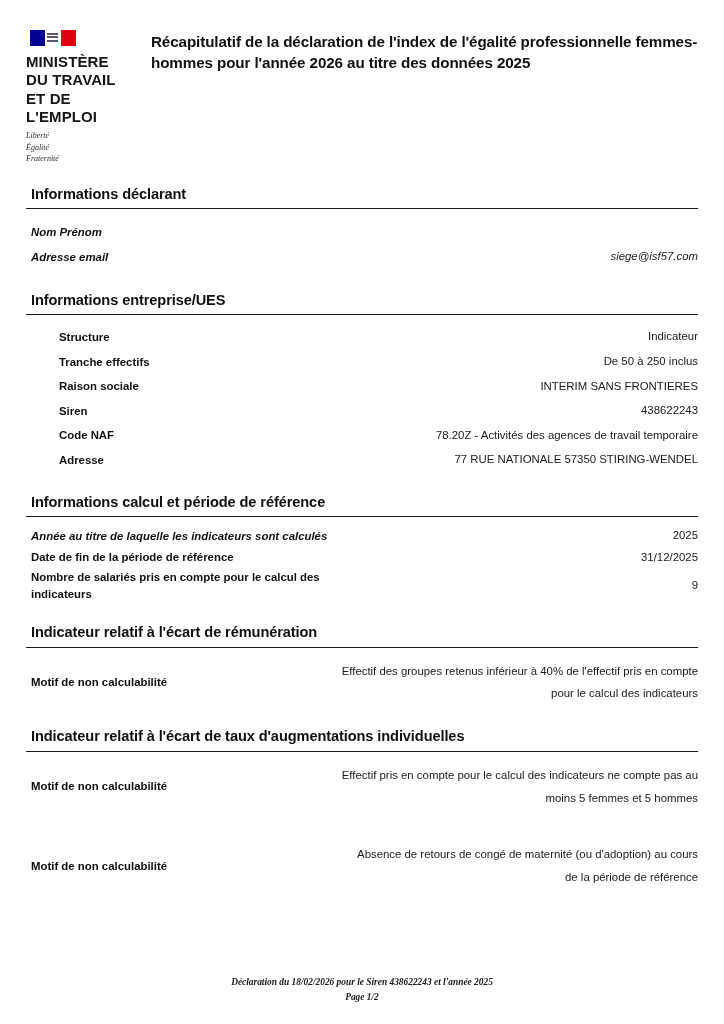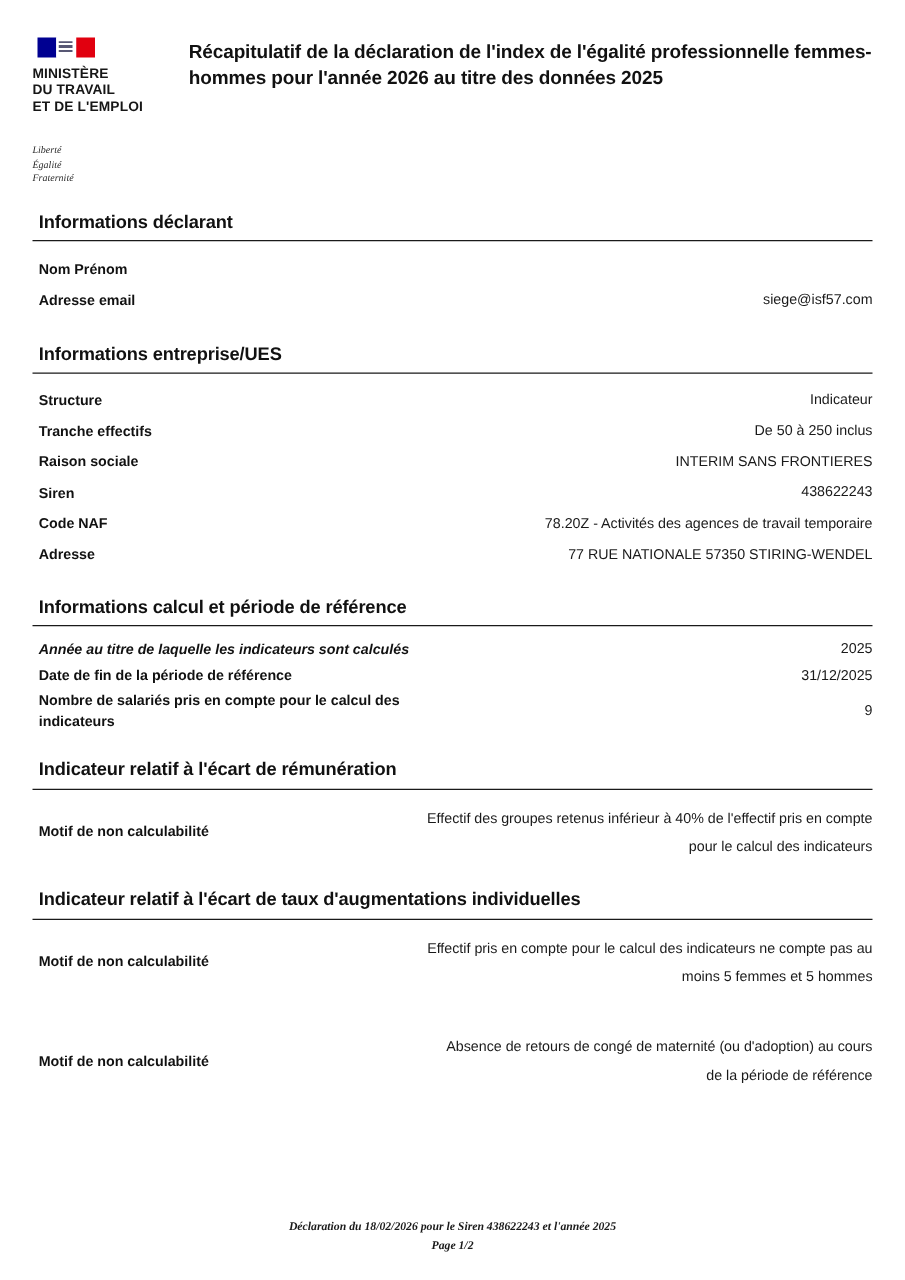--- a/index.html
+++ b/index.html
@@ -55,26 +55,26 @@
     position: absolute;
     left: 10%;
     top: 18%;
     width: 72%;
     height: 64%;
     background:
       linear-gradient(to bottom, #3a3a5c 0 18%, transparent 18% 34%, #3a3a5c 34% 52%, transparent 52% 68%, #3a3a5c 68% 86%, transparent 86%);
     opacity: .85;
   }
   .ministry-name {
-    font-size: 11px;
+    font-size: 15px;
     font-weight: 700;
     line-height: 1.22;
     letter-spacing: .1px;
     color: #161616;
-    margin: 0 0 21px 0;
+    margin: 0 0 4px 0;
     white-space: pre-line;
   }
   .motto {
     font-family: "Liberation Serif", serif;
     font-style: italic;
     font-size: 8px;
     line-height: 1.45;
     color: #2b2b2b;
     white-space: pre-line;
     margin: 0;
@@ -126,23 +126,23 @@
     font-size: 11.4px;
     font-weight: 400;
     color: #1a1a1a;
     line-height: 1.72;
     text-align: right;
     flex: 1 1 auto;
   }
   .row.tall .row-value { line-height: 2.0; }
 
   
-  .section.declarant .rows { padding-top: 11px; }
+  .section.declarant .rows { padding-top: 11px; font-style: italic; }
   .section.declarant .row { padding: 3.5px 0; }
-  .section.entreprise .rows { padding-top: 10px; }
+  .section.entreprise .rows { padding-top: 10px; margin-left: 28px; }
   .section.entreprise .row { padding: 2.5px 0; }
   .section.calcul .rows { padding-top: 8px; }
   .section.calcul .row { padding: 1px 0; }
   .section.indicateur .rows { padding-top: 10px; }
   .section.indicateur .row { padding: 2px 0; }
 
   
   .footer {
     position: absolute;
     left: 0;

